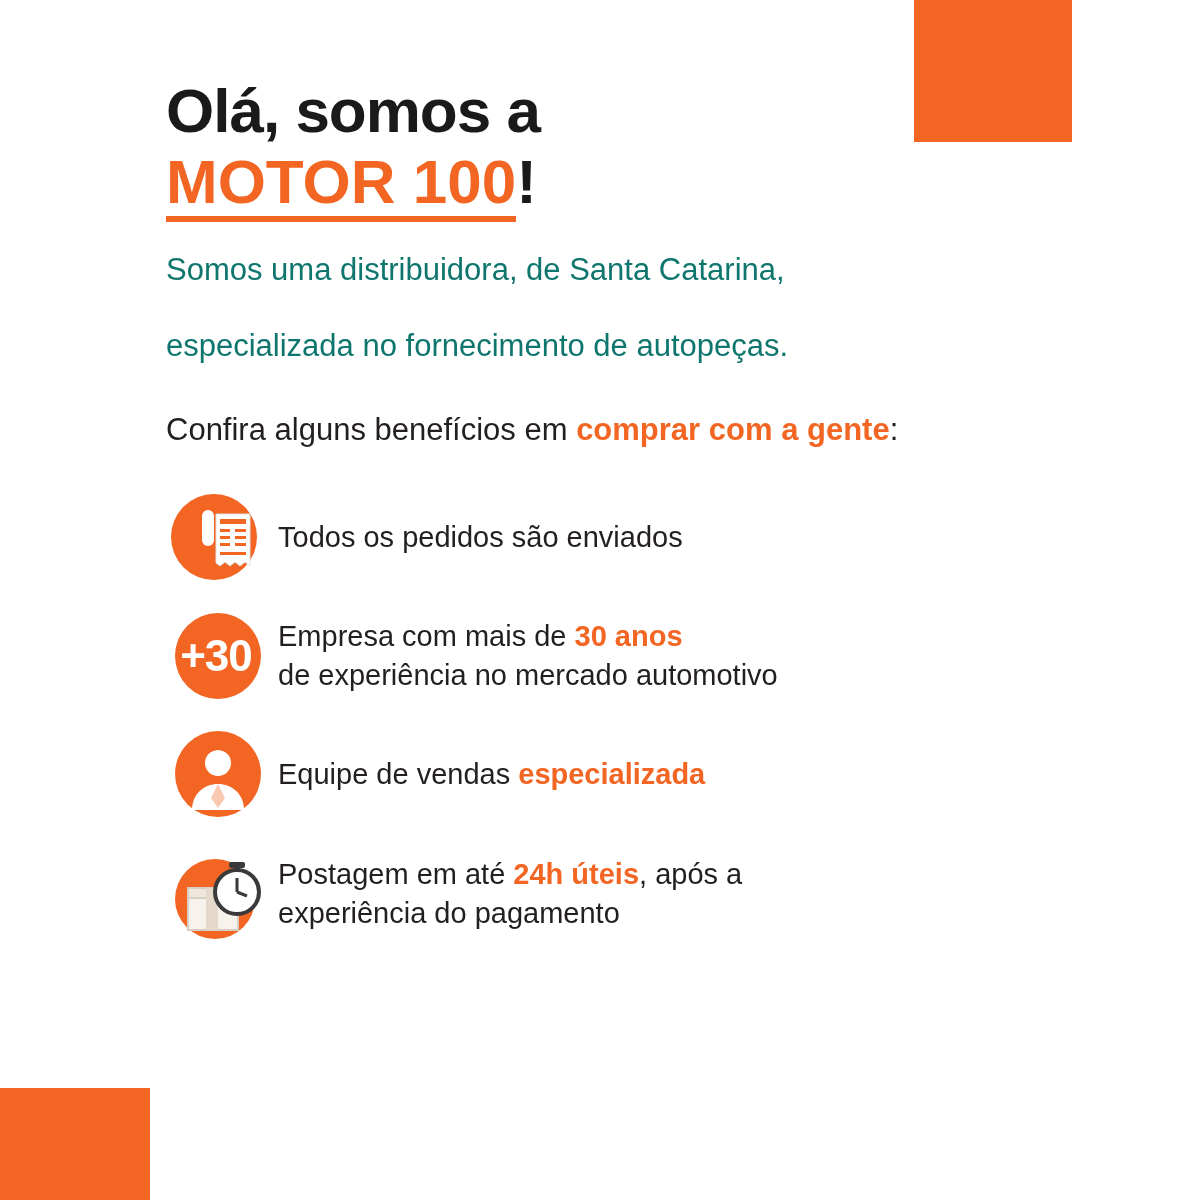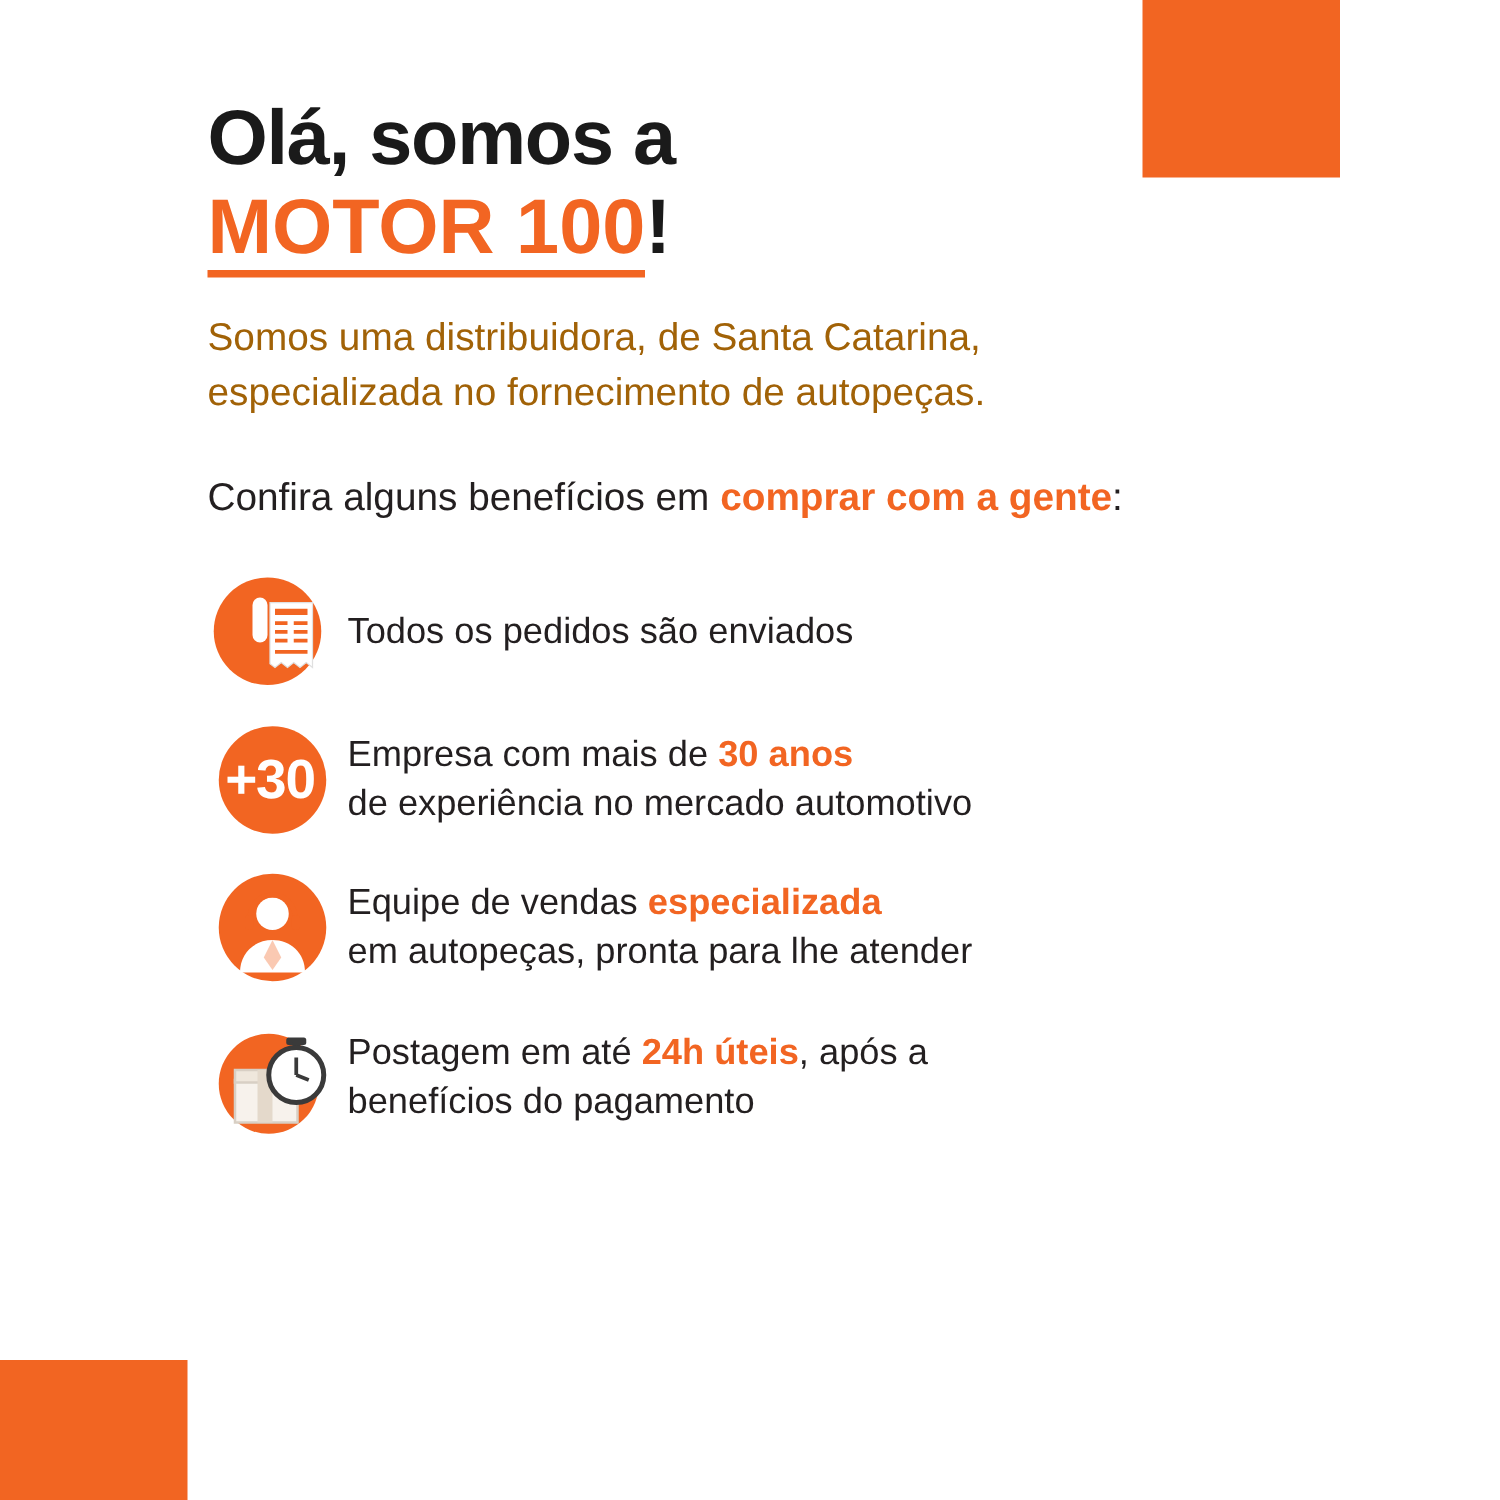--- a/index.html
+++ b/index.html
@@ -73,26 +73,26 @@
   }
   .bang {
     font-size: 62px;
     font-weight: bold;
     color: #1a1a1a;
     display: inline-block;
   }
 
   .intro {
     font-size: 31px;
-    color: #a16207;
+    color: #0f766e;
     line-height: 1.42;
     margin: 18px 0 0 0;
     max-width: 860px;
   }
-  .intro .row2 { display: block; }
+  .intro .row2 { display: block; margin-top: 32px; }
 
   .benefits-line {
     font-size: 31px;
     color: #231f20;
     margin: 44px 0 0 0;
     white-space: nowrap;
   }
   .benefits-line .accent {
     color: #f26522;
     font-weight: bold;
@@ -220,21 +220,20 @@
               <path d="M20 82 c0 -16 12 -26 26 -26 c14 0 26 10 26 26 z" fill="#ffffff"></path>
               <path d="M28 38 a18 18 0 0 1 36 0" fill="none" stroke="#f26522" stroke-width="4"></path>
               <rect x="24" y="36" width="7" height="12" rx="3" fill="#f26522"></rect>
               <rect x="61" y="36" width="7" height="12" rx="3" fill="#f26522"></rect>
               <path d="M46 56 l-7 14 l7 10 l7 -10 z" fill="#f26522" opacity="0.35"></path>
             </svg>
           </span>
         </div>
         <div class="text">
           <div><span>Equipe de vendas </span><span class="accent">especializada</span></div>
-          <div>em autopeças, pronta para lhe atender</div>
         </div>
       </div>
 
       <div class="item">
         <div class="icon-wrap">
           <span>
             <svg width="100" height="100" viewBox="0 0 100 100">
               <circle cx="47" cy="55" r="40" fill="#f26522"></circle>
               <rect x="20" y="52" width="50" height="34" fill="#f7f2ec" stroke="#d8cfc4" stroke-width="2"></rect>
               <rect x="20" y="44" width="50" height="10" fill="#efe7dc" stroke="#d8cfc4" stroke-width="2"></rect>
@@ -242,20 +241,20 @@
               <rect x="61" y="18" width="16" height="6" rx="2" fill="#3a3a3a"></rect>
               <rect x="66" y="22" width="6" height="7" fill="#3a3a3a"></rect>
               <circle cx="69" cy="48" r="22" fill="#ffffff" stroke="#3a3a3a" stroke-width="4"></circle>
               <line x1="69" y1="48" x2="69" y2="34" stroke="#3a3a3a" stroke-width="3"></line>
               <line x1="69" y1="48" x2="79" y2="52" stroke="#3a3a3a" stroke-width="3"></line>
             </svg>
           </span>
         </div>
         <div class="text">
           <div><span>Postagem em até </span><span class="accent">24h úteis</span><span>, após a</span></div>
-          <div>benefícios do pagamento</div>
+          <div>experiência do pagamento</div>
         </div>
       </div>
 
 
     </div>
   </div>
 </div>
 
 </body></html>

